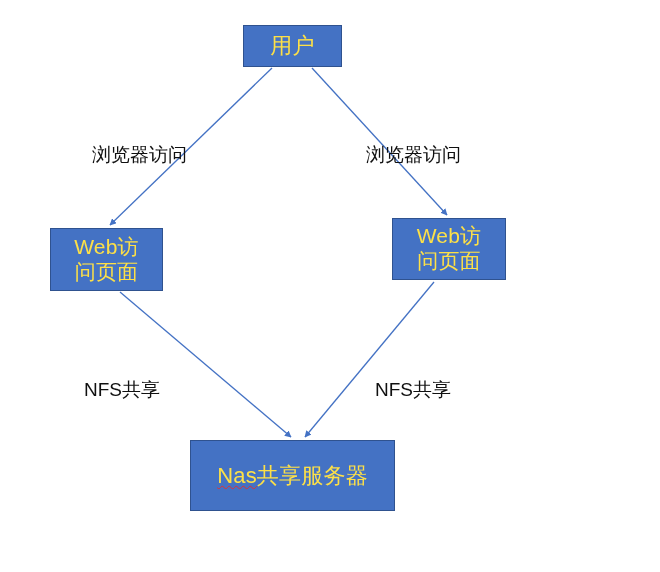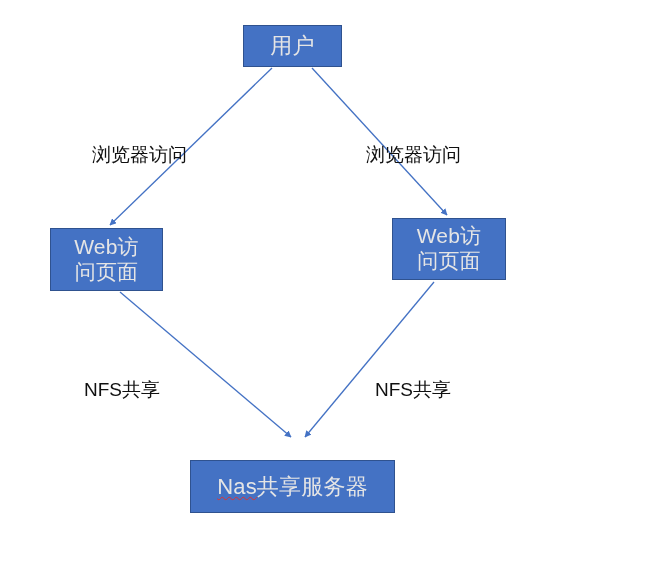--- a/index.html
+++ b/index.html
@@ -23,21 +23,21 @@
     top: 0;
     width: 660px;
     height: 572px;
     pointer-events: none;
   }
   .node {
     position: absolute;
     box-sizing: border-box;
     background: #4472C4;
     border: 1px solid #2F528F;
-    color: #e5e5e5;
+    color: #fde047;
     display: flex;
     align-items: center;
     justify-content: center;
     text-align: center;
     line-height: 1.18;
     font-weight: 400;
     letter-spacing: 0.2px;
   }
   .node-label {
     display: block;
@@ -62,23 +62,22 @@
     left: 392px;
     top: 218px;
     width: 114px;
     height: 62px;
     font-size: 21px;
   }
   #node-nas {
     left: 190px;
     top: 440px;
     width: 205px;
-    height: 53px;
+    height: 71px;
     font-size: 22px;
-    margin-top: 20px;
   }
   .misspelled {
     text-decoration: underline wavy #E03131;
     text-decoration-thickness: 1px;
     text-underline-offset: 2px;
   }
   .edge-label {
     position: absolute;
     color: #101010;
     font-size: 19px;

